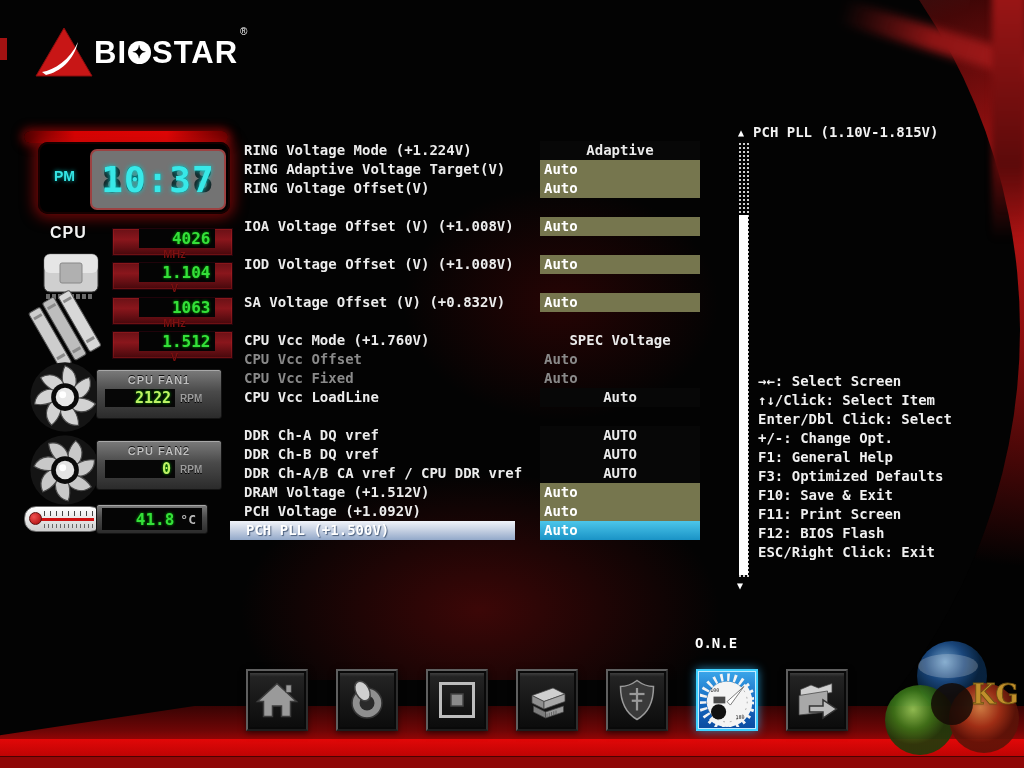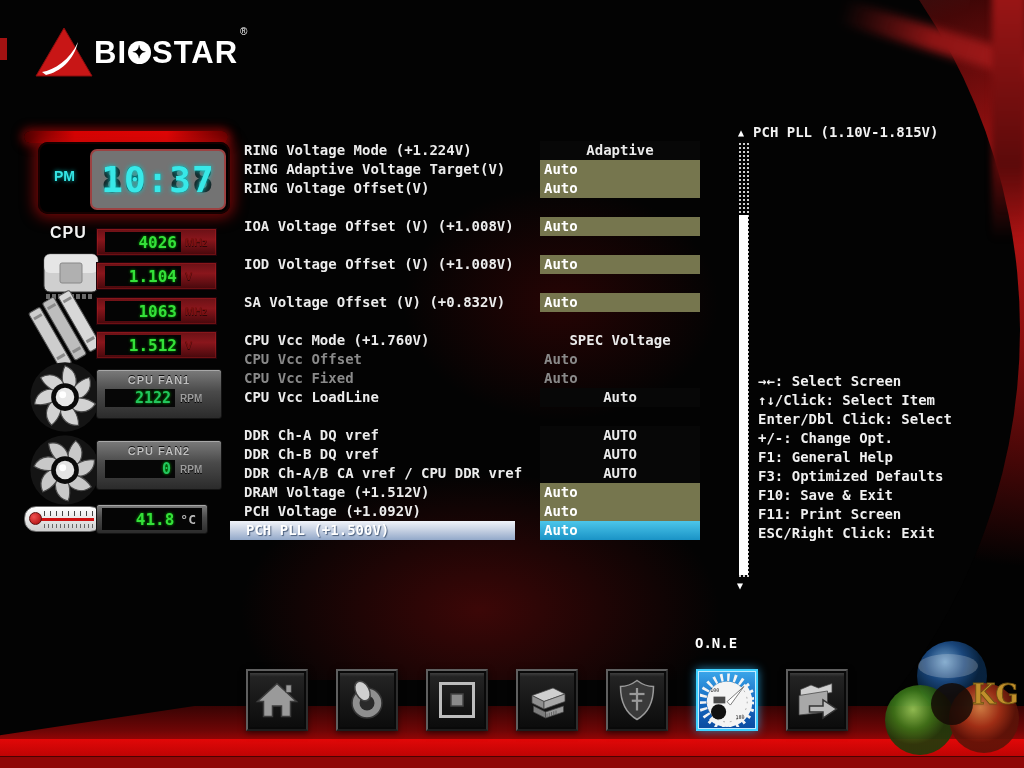--- a/index.html
+++ b/index.html
@@ -46,39 +46,39 @@
   .clock-pm{position:absolute;left:16px;top:26px;color:#36e6e6;font-family:"Liberation Sans",sans-serif;
     font-weight:bold;font-size:14px;text-shadow:0 0 4px #0aa;}
   .clock-frame{position:absolute;left:52px;top:7px;width:132px;height:57px;border:2px solid rgba(190,25,25,.55);
     border-radius:7px;background:#737373;display:flex;align-items:center;justify-content:center;}
   .clock-digits{position:relative;font-weight:bold;font-size:36px;letter-spacing:1px;}
   .clock-under{color:#16282a;}
   .clock-over{position:absolute;left:0;top:0;color:#38e8e8;text-shadow:0 0 5px #0cc;}
   
   .cpu-label{position:absolute;left:50px;top:224px;font-family:"Liberation Sans",sans-serif;
     font-weight:bold;font-size:16px;color:#f2f2f2;letter-spacing:1px;text-shadow:1px 1px 2px #000;}
-  .led{position:absolute;width:119px;height:26px;left:96px;
+  .led{position:absolute;width:119px;height:26px;left:112px;
     background:linear-gradient(180deg,#6a1116 0%,#8a161c 40%,#46080c 100%);
     border:1px solid #20030a;border-radius:0;display:flex;align-items:center;
-    box-shadow:inset 0 0 0 1px rgba(220,40,40,.25);}
+    box-shadow:inset 0 0 0 1px rgba(220,40,40,.25);flex-direction:column;}
   .led-lcd{margin-left:8px;width:76px;height:20px;background:#040404;display:flex;align-items:center;
     justify-content:flex-end;padding-right:4px;box-sizing:border-box;}
   .led-val{color:#35e03a;font-weight:bold;font-size:16px;text-shadow:0 0 3px #0a0;}
   .led-unit{color:#7c1010;font-family:"Liberation Sans",sans-serif;font-weight:bold;font-size:11px;
     margin-left:4px;text-shadow:0 1px 0 rgba(0,0,0,.6);}
   .metal{position:absolute;left:96px;width:124px;
     background:linear-gradient(180deg,#7b7b7b 0%,#4a4a4a 45%,#2b2b2b 100%);
     border:1px solid #141414;border-radius:3px;box-shadow:inset 0 1px 0 rgba(255,255,255,.35);}
   .fan-panel{height:48px;}
   .fan-title{text-align:center;font-family:"Liberation Sans",sans-serif;font-weight:bold;font-size:11px;
     color:#bdbdbd;letter-spacing:1px;margin-top:4px;text-shadow:0 -1px 0 #111;}
   .fan-row{display:flex;align-items:center;margin-top:3px;}
   .fan-lcd{margin-left:8px;width:70px;height:18px;background:#060606;display:flex;align-items:center;
     justify-content:flex-end;padding-right:4px;box-sizing:border-box;}
-  .fan-val{color:#22c55e;font-weight:bold;font-size:15px;text-shadow:0 0 3px #0a0;}
+  .fan-val{color:#bef264;font-weight:bold;font-size:15px;text-shadow:0 0 3px #0a0;}
   .fan-unit{color:#9d9d9d;font-family:"Liberation Sans",sans-serif;font-weight:bold;font-size:10px;
     margin-left:5px;text-shadow:0 1px 0 #000;}
   .temp-panel{height:28px;display:flex;align-items:center;width:110px;}
   .temp-lcd{margin:0 auto;width:100px;height:22px;background:#050505;display:flex;align-items:center;
     justify-content:flex-end;padding-right:6px;box-sizing:border-box;}
   .temp-val{color:#35e03a;font-weight:bold;font-size:16px;text-shadow:0 0 3px #0a0;}
   .temp-unit{color:#b9b9b9;font-weight:bold;font-size:13px;margin-left:6px;}
   .thermo{position:absolute;left:24px;top:506px;width:76px;height:24px;background:linear-gradient(180deg,#fff,#cfcfcf);
     border-radius:12px;border:1px solid #6a6a6a;}
   .thermo .mercury{position:absolute;left:16px;right:7px;top:11px;height:3px;background:#d01010;}
@@ -400,20 +400,21 @@
   <div class="scroll-down">▼</div>
   <div class="help" id="help-lines">
       <div>→←: Select Screen</div>
       <div>↑↓/Click: Select Item</div>
       <div>Enter/Dbl Click: Select</div>
       <div>+/-: Change Opt.</div>
       <div>F1: General Help</div>
       <div>F3: Optimized Defaults</div>
       <div>F10: Save &amp; Exit</div>
       <div>F11: Print Screen</div>
+      <div>F12: BIOS Flash</div>
       <div>ESC/Right Click: Exit</div>
     </div>
 
   <div class="one-label">O.N.E</div>
 
   <div class="tab" style="left:246px;">
     <svg width="48" height="48" viewBox="0 0 64 64">
       <path d="M32 10 L58 34 H50 V54 H38 V40 H26 V54 H14 V34 H6 Z" fill="#9a9a9a" stroke="#3c3c3c" stroke-width="2"></path>
       <rect x="44" y="12" width="7" height="10" fill="#9a9a9a" stroke="#3c3c3c"></rect>
     </svg>

